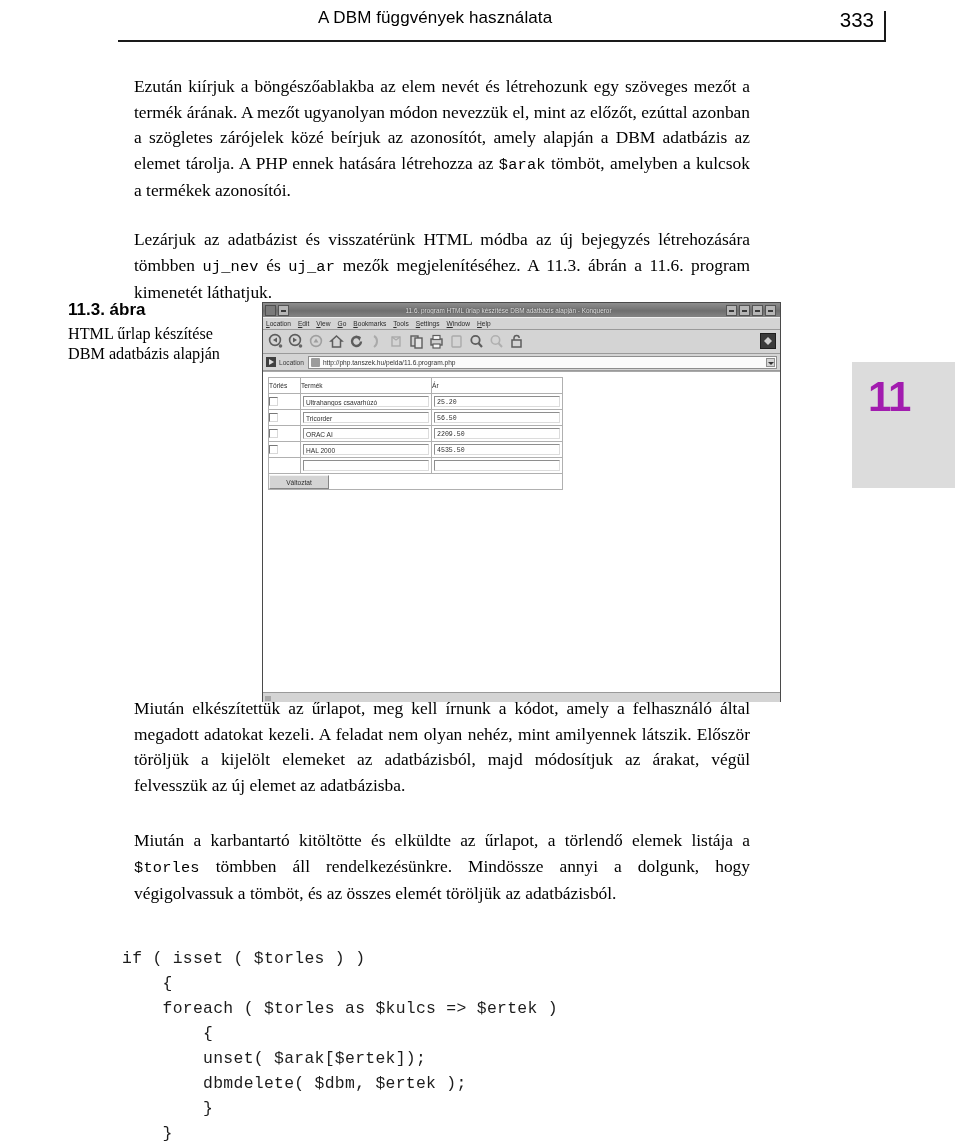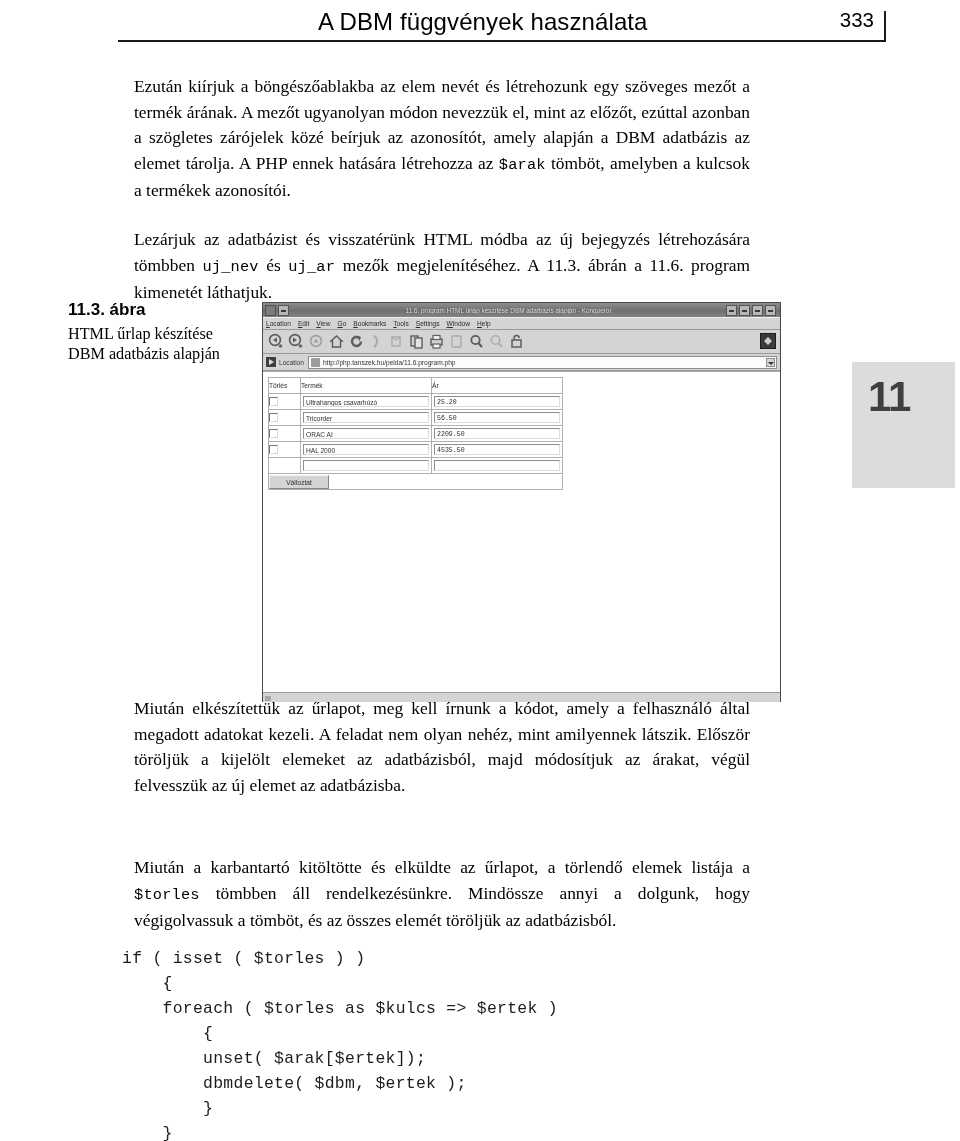--- a/index.html
+++ b/index.html
@@ -37,21 +37,21 @@
     left: 766px;
     top: 3px;
     width: 2px;
     height: 31px;
     background: #1a1a1a;
   }
   #header-title {
     position: absolute;
     left: 200px;
     top: 0px;
-    font-size: 24px;
+    font-size: 17px;
     letter-spacing: 0.1px;
     font-family: "Liberation Sans", sans-serif;
     white-space: nowrap;
   }
   #header-pagenum {
     position: absolute;
     left: 700px;
     top: 0px;
     width: 56px;
     text-align: right;
@@ -72,21 +72,21 @@
   .bodycol p { margin: 12px; }
   code, .mono {
     font-family: "Liberation Mono", monospace;
     font-size: 15.3px;
     letter-spacing: 0.2px;
   }
 
   #para-1 { top: 62px; }
   #para-2 { top: 215px; }
   #para-3 { top: 684px; }
-  #para-4 { top: 843px; }
+  #para-4 { top: 816px; }
 
   
   #figure-caption {
     position: absolute;
     left: 68px;
     top: 300px;
     width: 180px;
   }
   #figure-number {
     font-family: "Liberation Sans", sans-serif;
@@ -109,21 +109,21 @@
     height: 126px;
     background: #dcdcdc;
   }
   #chapter-tab span {
     position: absolute;
     left: 16px;
     top: 11px;
     font-family: "Liberation Sans", sans-serif;
     font-weight: bold;
     font-size: 42px;
-    color: #404040;
+    color: #a21caf;
     letter-spacing: -1px;
   }
 
   
   #browser-window {
     position: absolute;
     left: 262px;
     top: 302px;
     width: 519px;
     height: 400px;

